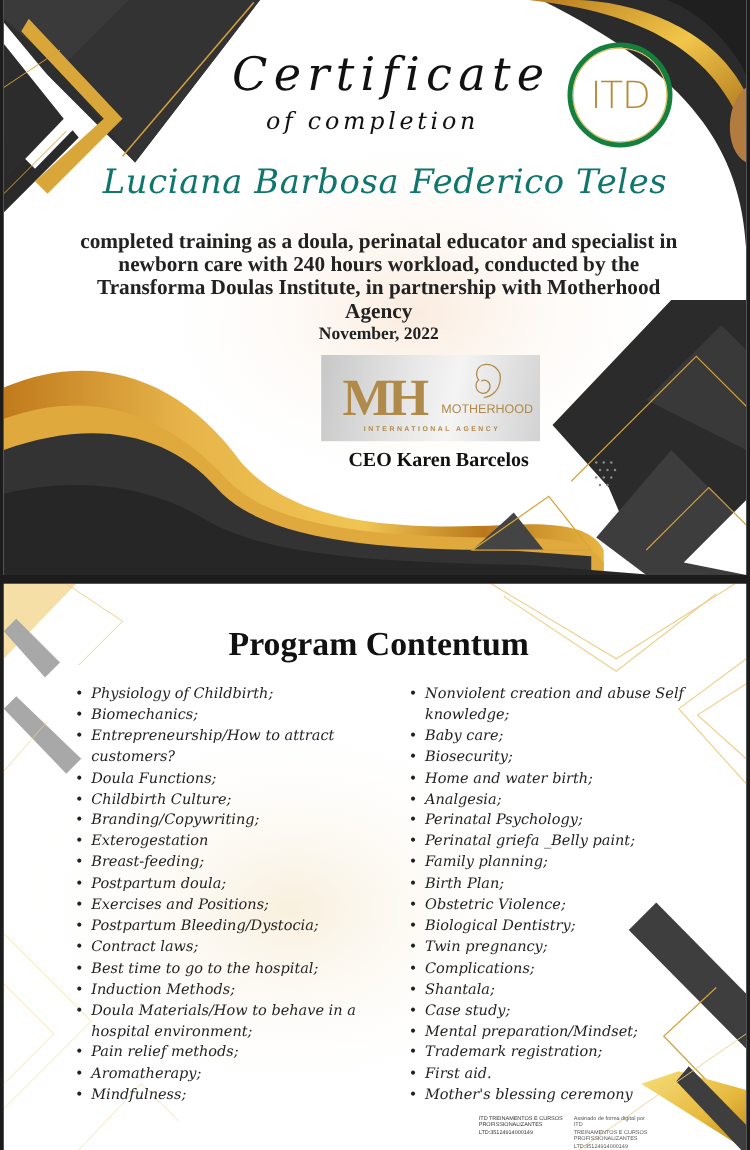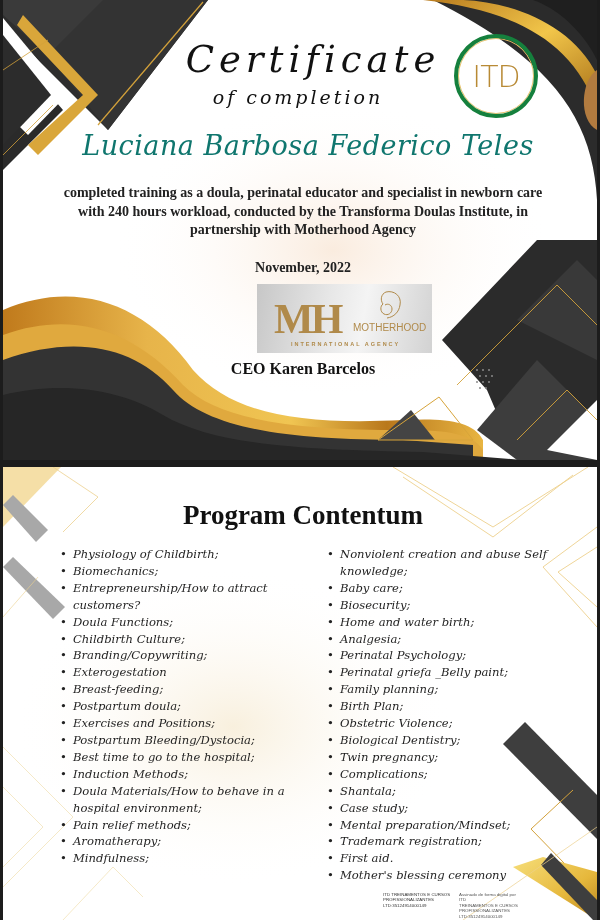--- a/index.html
+++ b/index.html
@@ -13,24 +13,24 @@
   .deco { position: absolute; }
 
   
   .cert-title { position: absolute; left: 180px; top: 38px; width: 260px; text-align: center;
     font-family: "DejaVu Serif", serif; font-style: italic; font-size: 37px; letter-spacing: 5px; color: #111; }
   .cert-sub { position: absolute; left: 190px; top: 86px; width: 210px; text-align: center;
     font-family: "DejaVu Serif", serif; font-style: italic; font-size: 19px; letter-spacing: 3px; color: #111; }
   .recipient { position: absolute; left: 60px; top: 130px; width: 490px; text-align: center;
     font-family: "DejaVu Serif", serif; font-style: italic; font-size: 27px; color: #0f766e; letter-spacing: 0.5px; }
   .body-text { position: absolute; left: 60px; top: 184px; width: 480px; text-align: center;
-    font-family: "Liberation Serif", serif; font-weight: bold; font-size: 14px; line-height: 18.5px; color: #222; }
+    font-family: "Liberation Serif", serif; font-weight: bold; font-size: 17px; line-height: 18.5px; color: #222; }
   .date { position: absolute; left: 200px; top: 260px; width: 200px; text-align: center;
     font-family: "Liberation Serif", serif; font-weight: bold; font-size: 14px; color: #222; }
-  .ceo { position: absolute; left: 180px; top: 360px; width: 240px; text-align: center;
+  .ceo { position: absolute; left: 180px; top: 360px; width: 240px; text-align: right;
     font-family: "Liberation Serif", serif; font-weight: bold; font-size: 16px; color: #111; }
 
   .itd-logo { position: absolute; left: 451px; top: 34px; width: 84px; height: 84px; border-radius: 50%;
     border: 4px solid #15803d; display: flex; align-items: center; justify-content: center;
     box-shadow: inset 0 0 0 1px #e6c068; }
   .itd-logo span { font-family: "DejaVu Sans", sans-serif; font-weight: 300; font-size: 30px; color: #b88a35; letter-spacing: -1px; }
 
   .mh-logo { position: absolute; left: 230px; top: 284px; width: 175px; height: 69px;
     background: linear-gradient(100deg, #c7c7c7 0%, #e7e7e7 40%, #f4f4f4 60%, #d2d2d2 100%); overflow: hidden; margin-left: 24px; }
   .mh-letters { position: absolute; left: 17px; top: 14px; font-family: "Liberation Serif", serif; font-weight: bold;
@@ -212,20 +212,21 @@
       <li>Biomechanics;</li>
       <li>Entrepreneurship/How to attract customers?</li>
       <li>Doula Functions;</li>
       <li>Childbirth Culture;</li>
       <li>Branding/Copywriting;</li>
       <li>Exterogestation</li>
       <li>Breast-feeding;</li>
       <li>Postpartum doula;</li>
       <li>Exercises and Positions;</li>
       <li>Postpartum Bleeding/Dystocia;</li>
+      <li>Contract laws;</li>
       <li>Best time to go to the hospital;</li>
       <li>Induction Methods;</li>
       <li>Doula Materials/How to behave in a hospital environment;</li>
       <li>Pain relief methods;</li>
       <li>Aromatherapy;</li>
       <li>Mindfulness;</li>
     </ul>
   <ul class="items" id="col-right">
       <li> Nonviolent creation and abuse Self knowledge;</li>
       <li>Baby care;</li>

